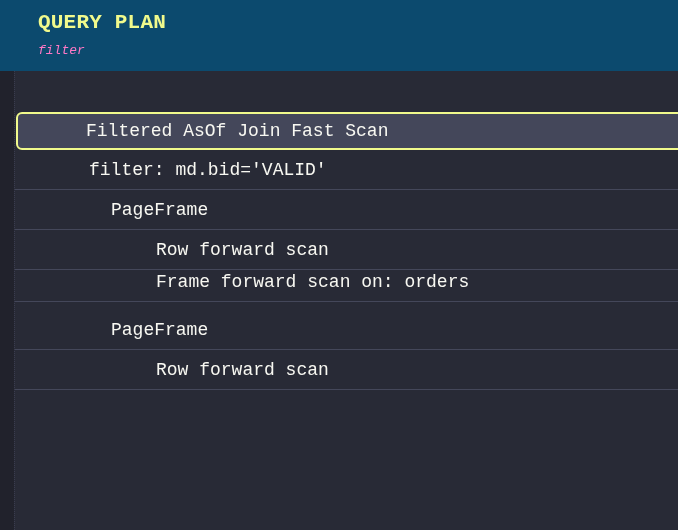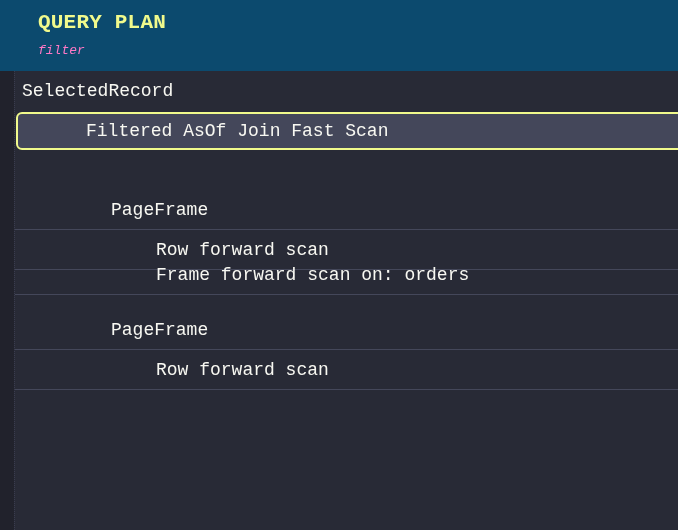--- a/index.html
+++ b/index.html
@@ -43,33 +43,33 @@
 <body>
 
 <div class="header">
   <div class="title">QUERY PLAN</div>
   <div class="subtitle">filter</div>
 </div>
 
 <div class="gutter"></div>
 
 <div class="table">
-  <div class="row" style="top:0px;">
-    <span class="text" style="left:7px;">SelectedRecord</span>
-  </div>
   <div class="row selected" style="top:41px;">
     <span class="text" style="left:68px;">Filtered AsOf Join Fast Scan</span>
+  </div>
+  <div class="row sep" style="top:79px;">
+    <span class="text" style="left:74px;">filter: md.bid='VALID'</span>
   </div>
   <div class="row sep" style="top:119px;">
     <span class="text" style="left:96px;">PageFrame</span>
   </div>
   <div class="row sep" style="top:159px;">
     <span class="text" style="left:141px;">Row forward scan</span>
   </div>
-  <div class="row sep" style="top:184px;">
+  <div class="row sep" style="top:191px;">
     <span class="text" style="left:141px;">Frame forward scan on: orders</span>
   </div>
   <div class="row sep" style="top:239px;">
     <span class="text" style="left:96px;">PageFrame</span>
   </div>
   <div class="row sep" style="top:279px;">
     <span class="text" style="left:141px;">Row forward scan</span>
   </div>
 </div>
 

